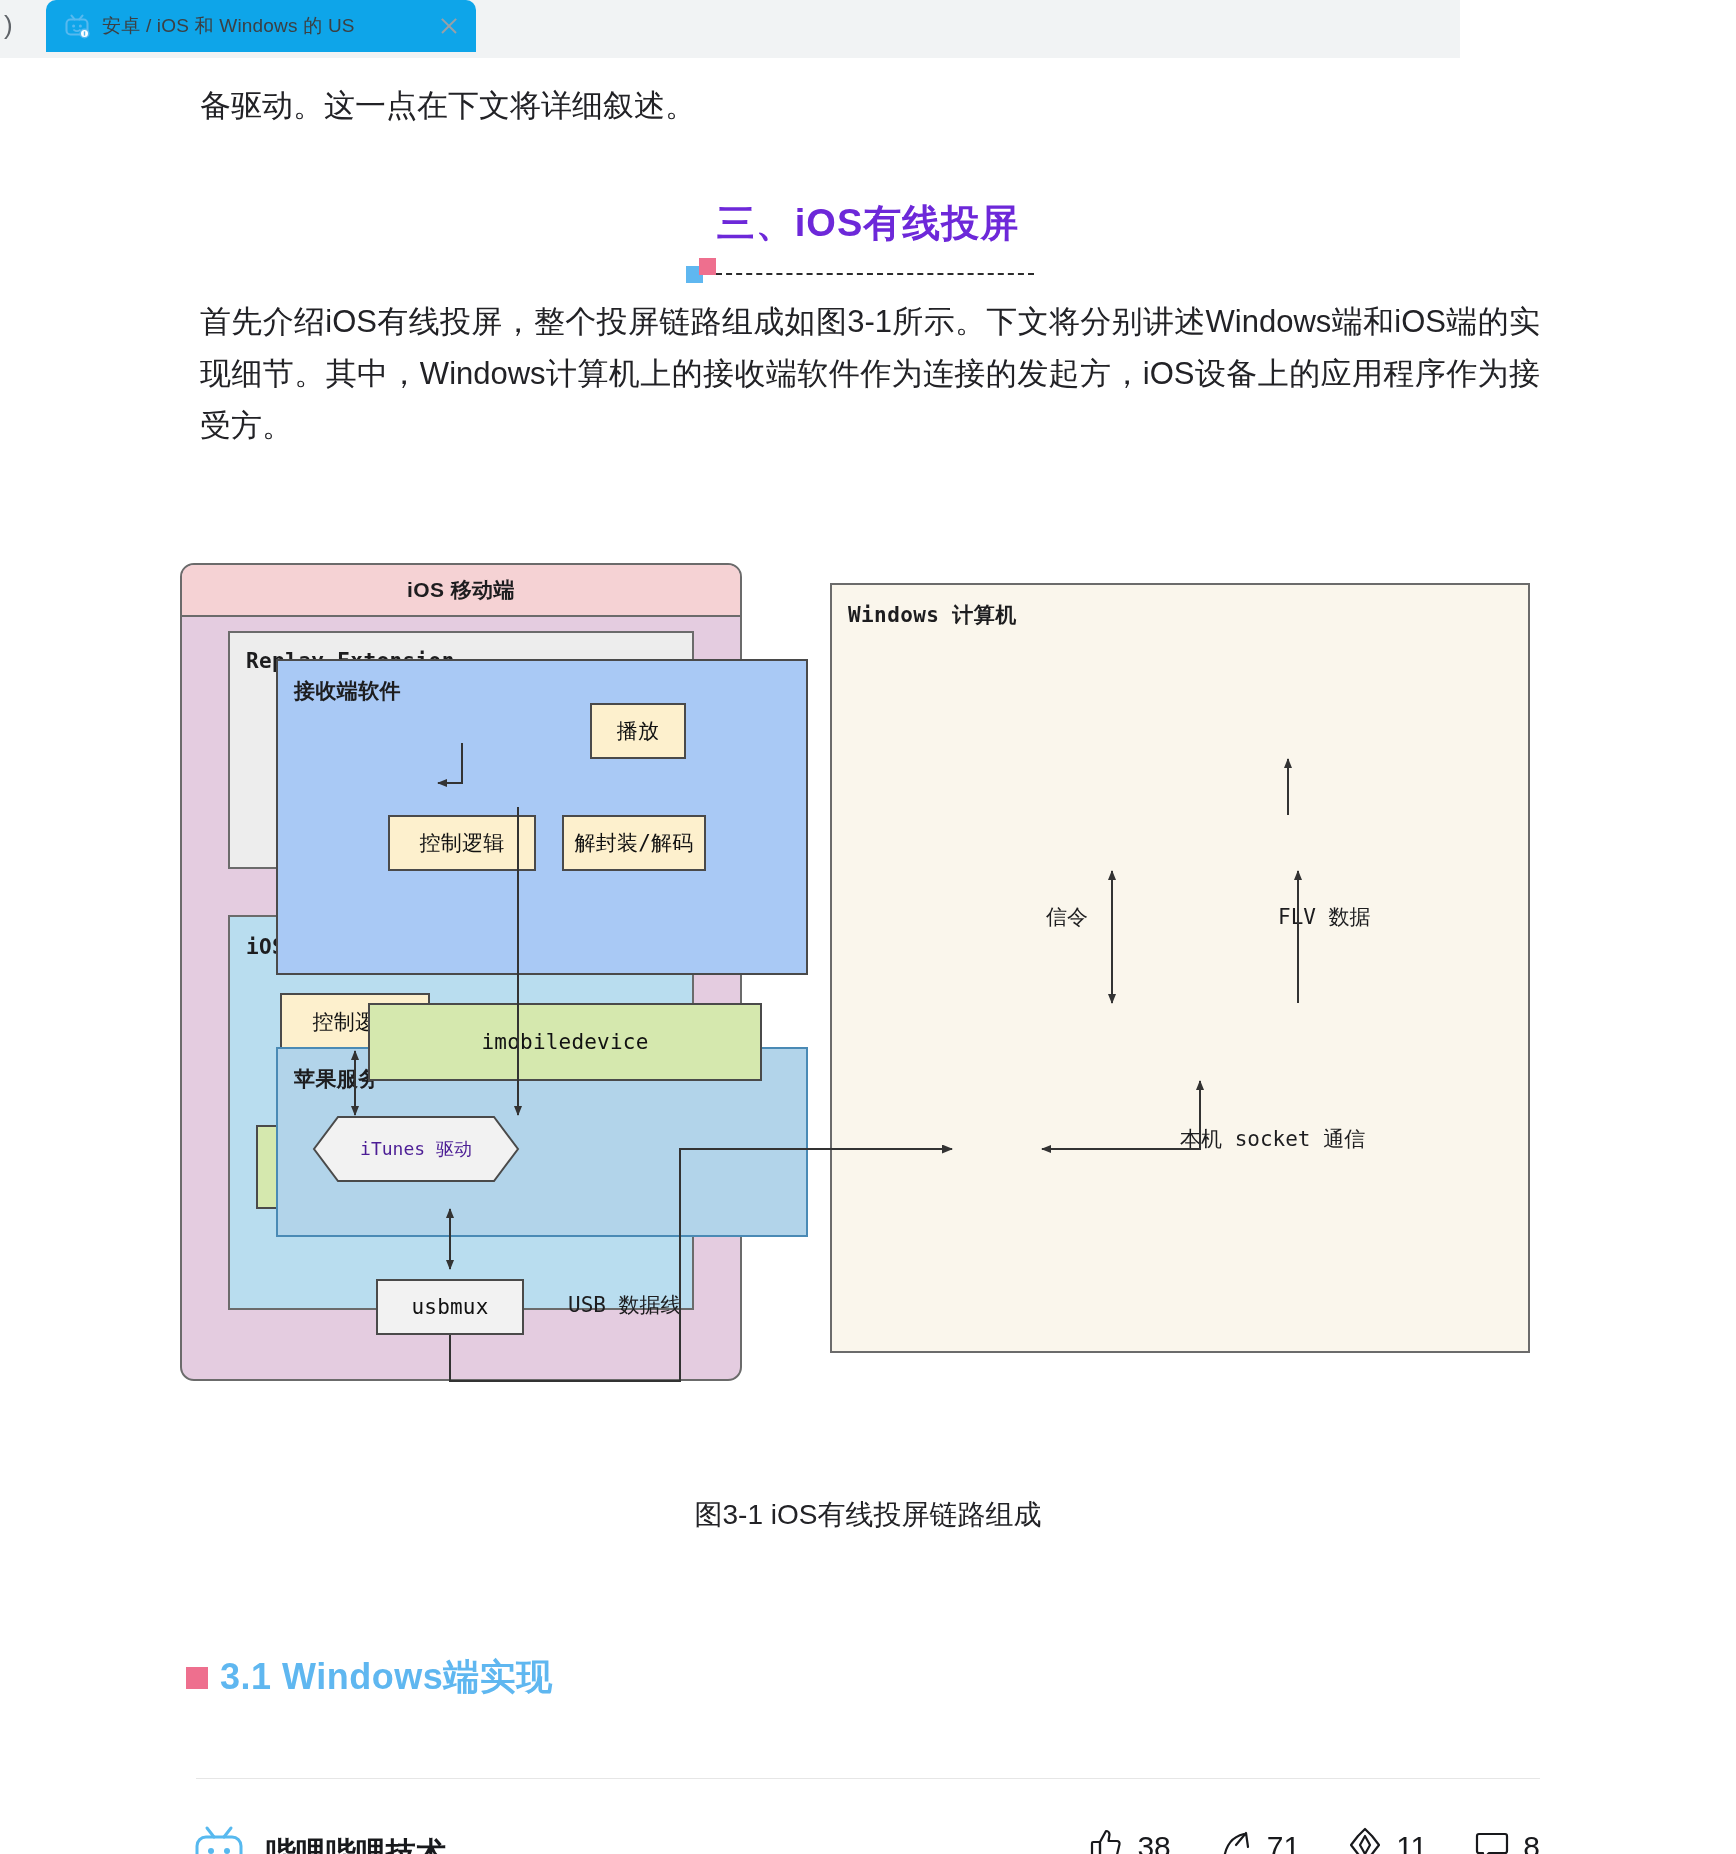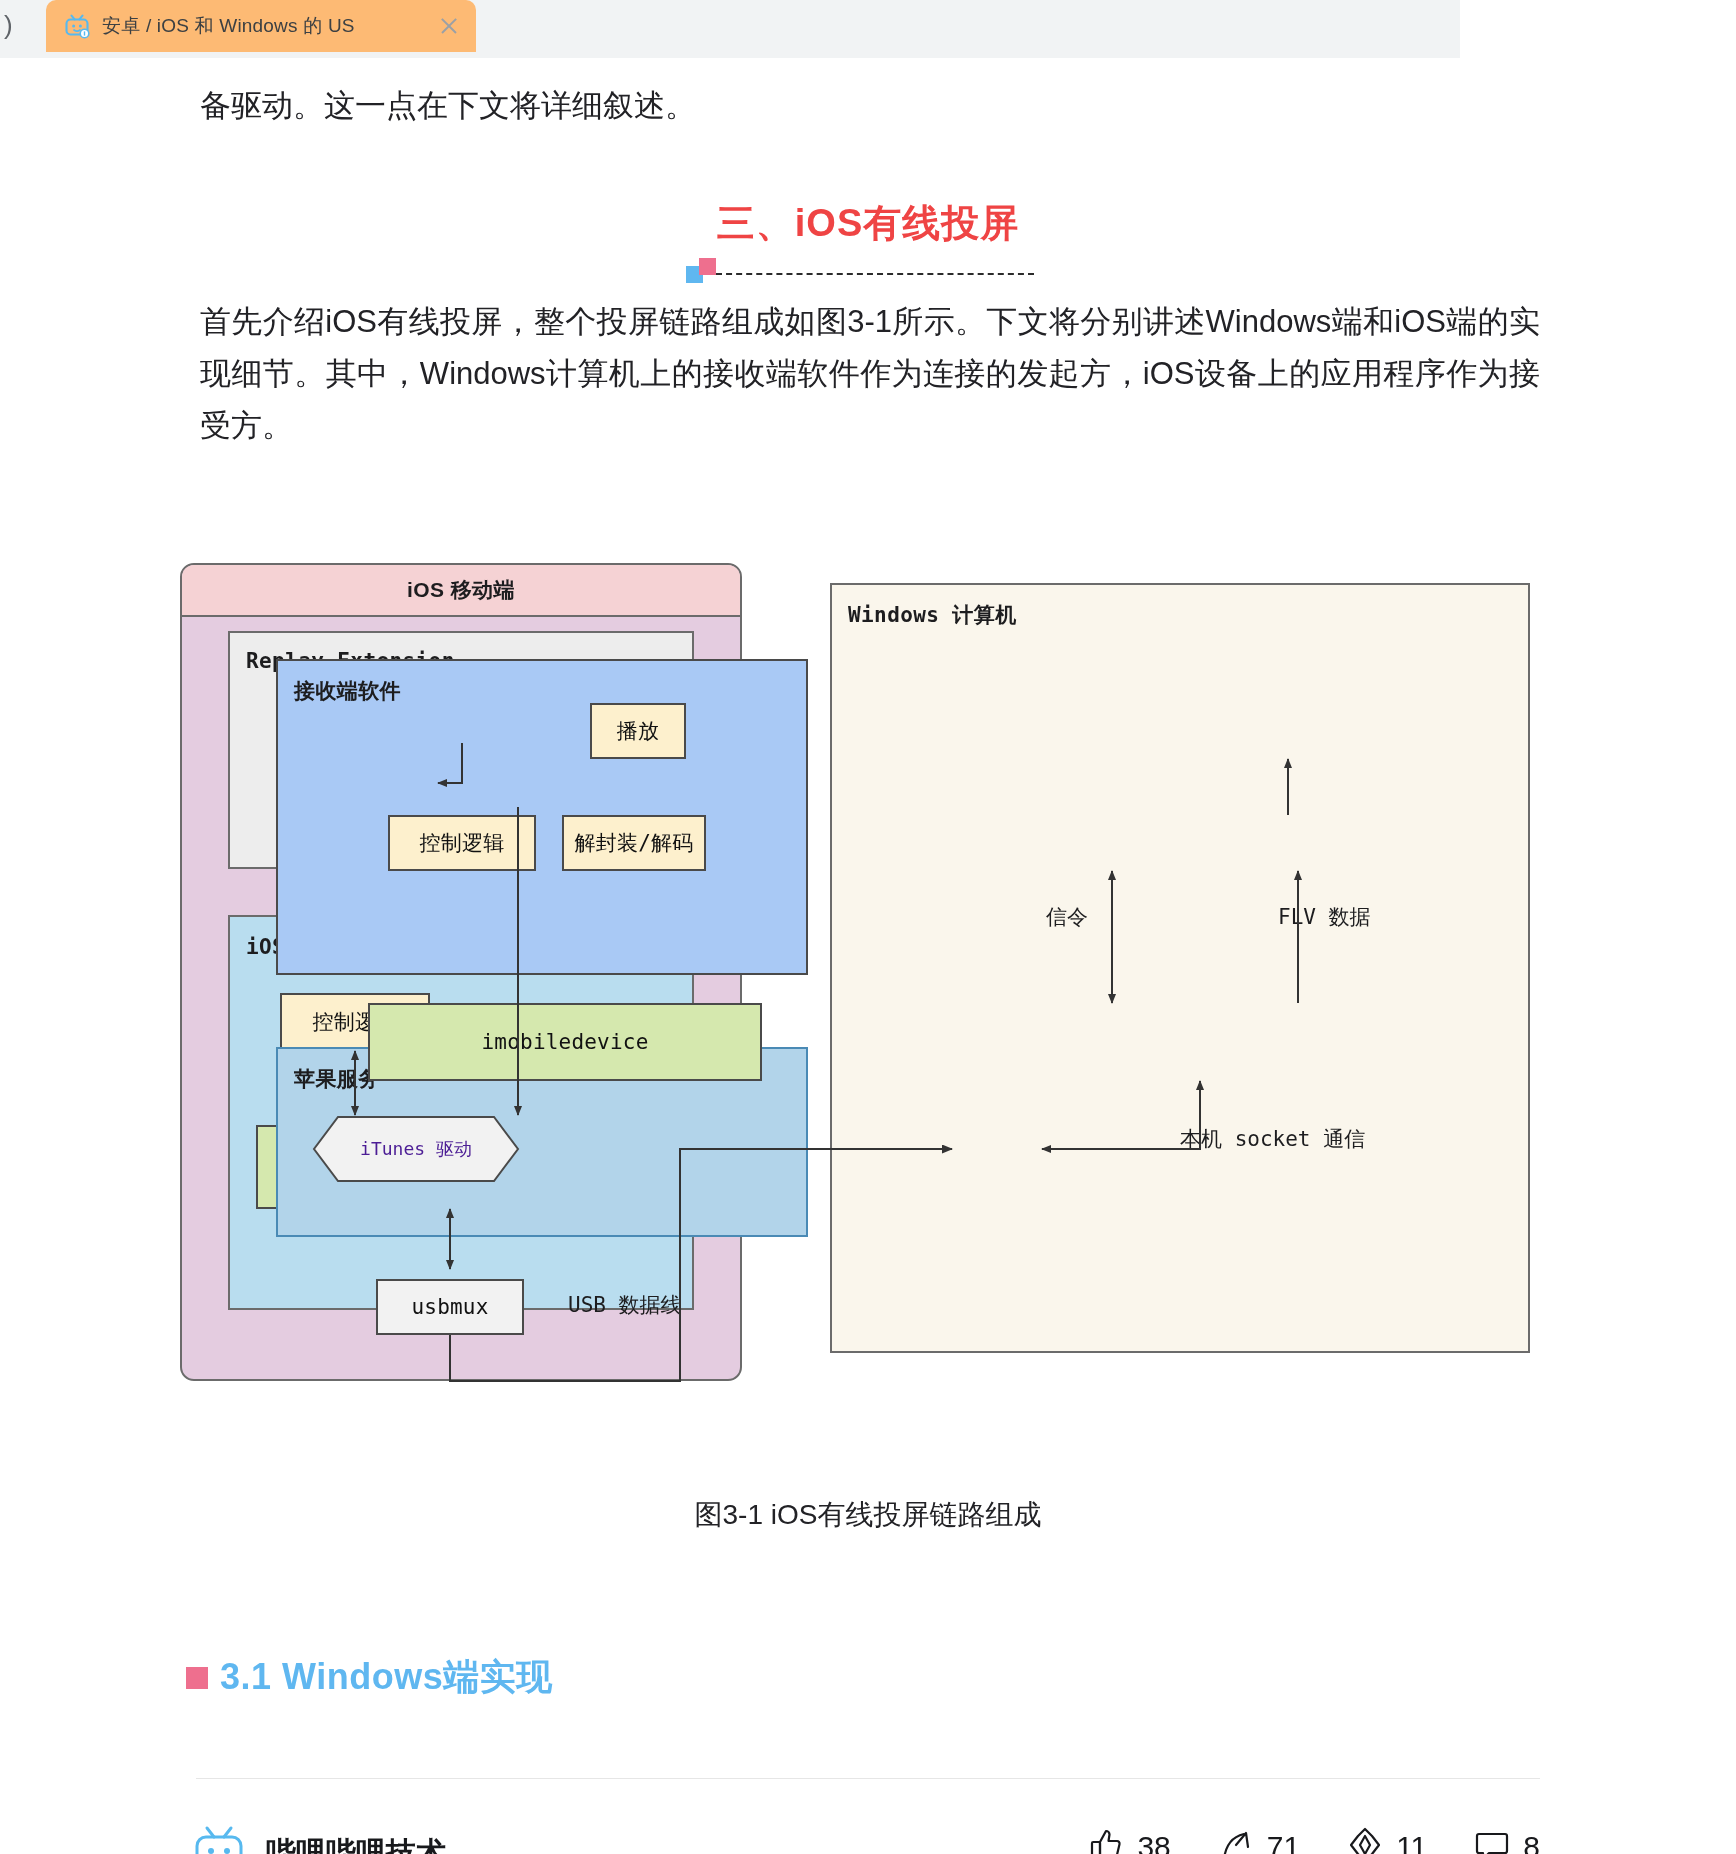--- a/index.html
+++ b/index.html
@@ -10,21 +10,21 @@
     overflow: hidden;
   }
 
   
   .tabstrip {
     position: absolute; left: 0; top: 0; width: 1736px; height: 58px;
     background: #f1f3f4;
   }
   .tab {
     position: absolute; left: 46px; top: 0; width: 430px; height: 52px;
-    background: #fdba74; border-radius: 10px 10px 0 0;
+    background: #0ea5e9; border-radius: 10px 10px 0 0;
     display: flex; align-items: center; padding: 0 14px 0 18px; gap: 12px;
   }
   .tab-favicon { width: 26px; height: 26px; flex: 0 0 26px; position: relative; }
   .tab-title {
     flex: 1 1 auto; font-size: 19px; color: #3c4043; white-space: nowrap;
     overflow: hidden; letter-spacing: .2px;
     -webkit-mask-image: linear-gradient(90deg,#000 0,#000 78%,rgba(0,0,0,0) 100%);
     mask-image: linear-gradient(90deg,#000 0,#000 78%,rgba(0,0,0,0) 100%);
   }
   .tab-close {
@@ -51,21 +51,21 @@
 
   .para {
     position: absolute; font-size: 31px; line-height: 52px; color: #222226;
     font-family: "Liberation Sans", "DejaVu Sans", sans-serif;
   }
   #intro-line { left: 200px; top: 22px; width: 1330px; }
 
   
   .h2-wrap { position: absolute; left: 0; top: 140px; width: 1736px; text-align: center; }
   .h2-title {
-    font-size: 38px; font-weight: bold; color: #ef4444; letter-spacing: 1px;
+    font-size: 38px; font-weight: bold; color: #6d28d9; letter-spacing: 1px;
     display: inline-block;
   }
   .h2-deco { position: absolute; left: 686px; top: 198px; width: 360px; height: 26px; }
   .h2-sq-blue {
     position: absolute; left: 0; top: 10px; width: 17px; height: 17px; background: #5fb7f0;
   }
   .h2-sq-pink {
     position: absolute; left: 13px; top: 2px; width: 17px; height: 17px; background: #ee6f8e;
   }
   .h2-dash {

